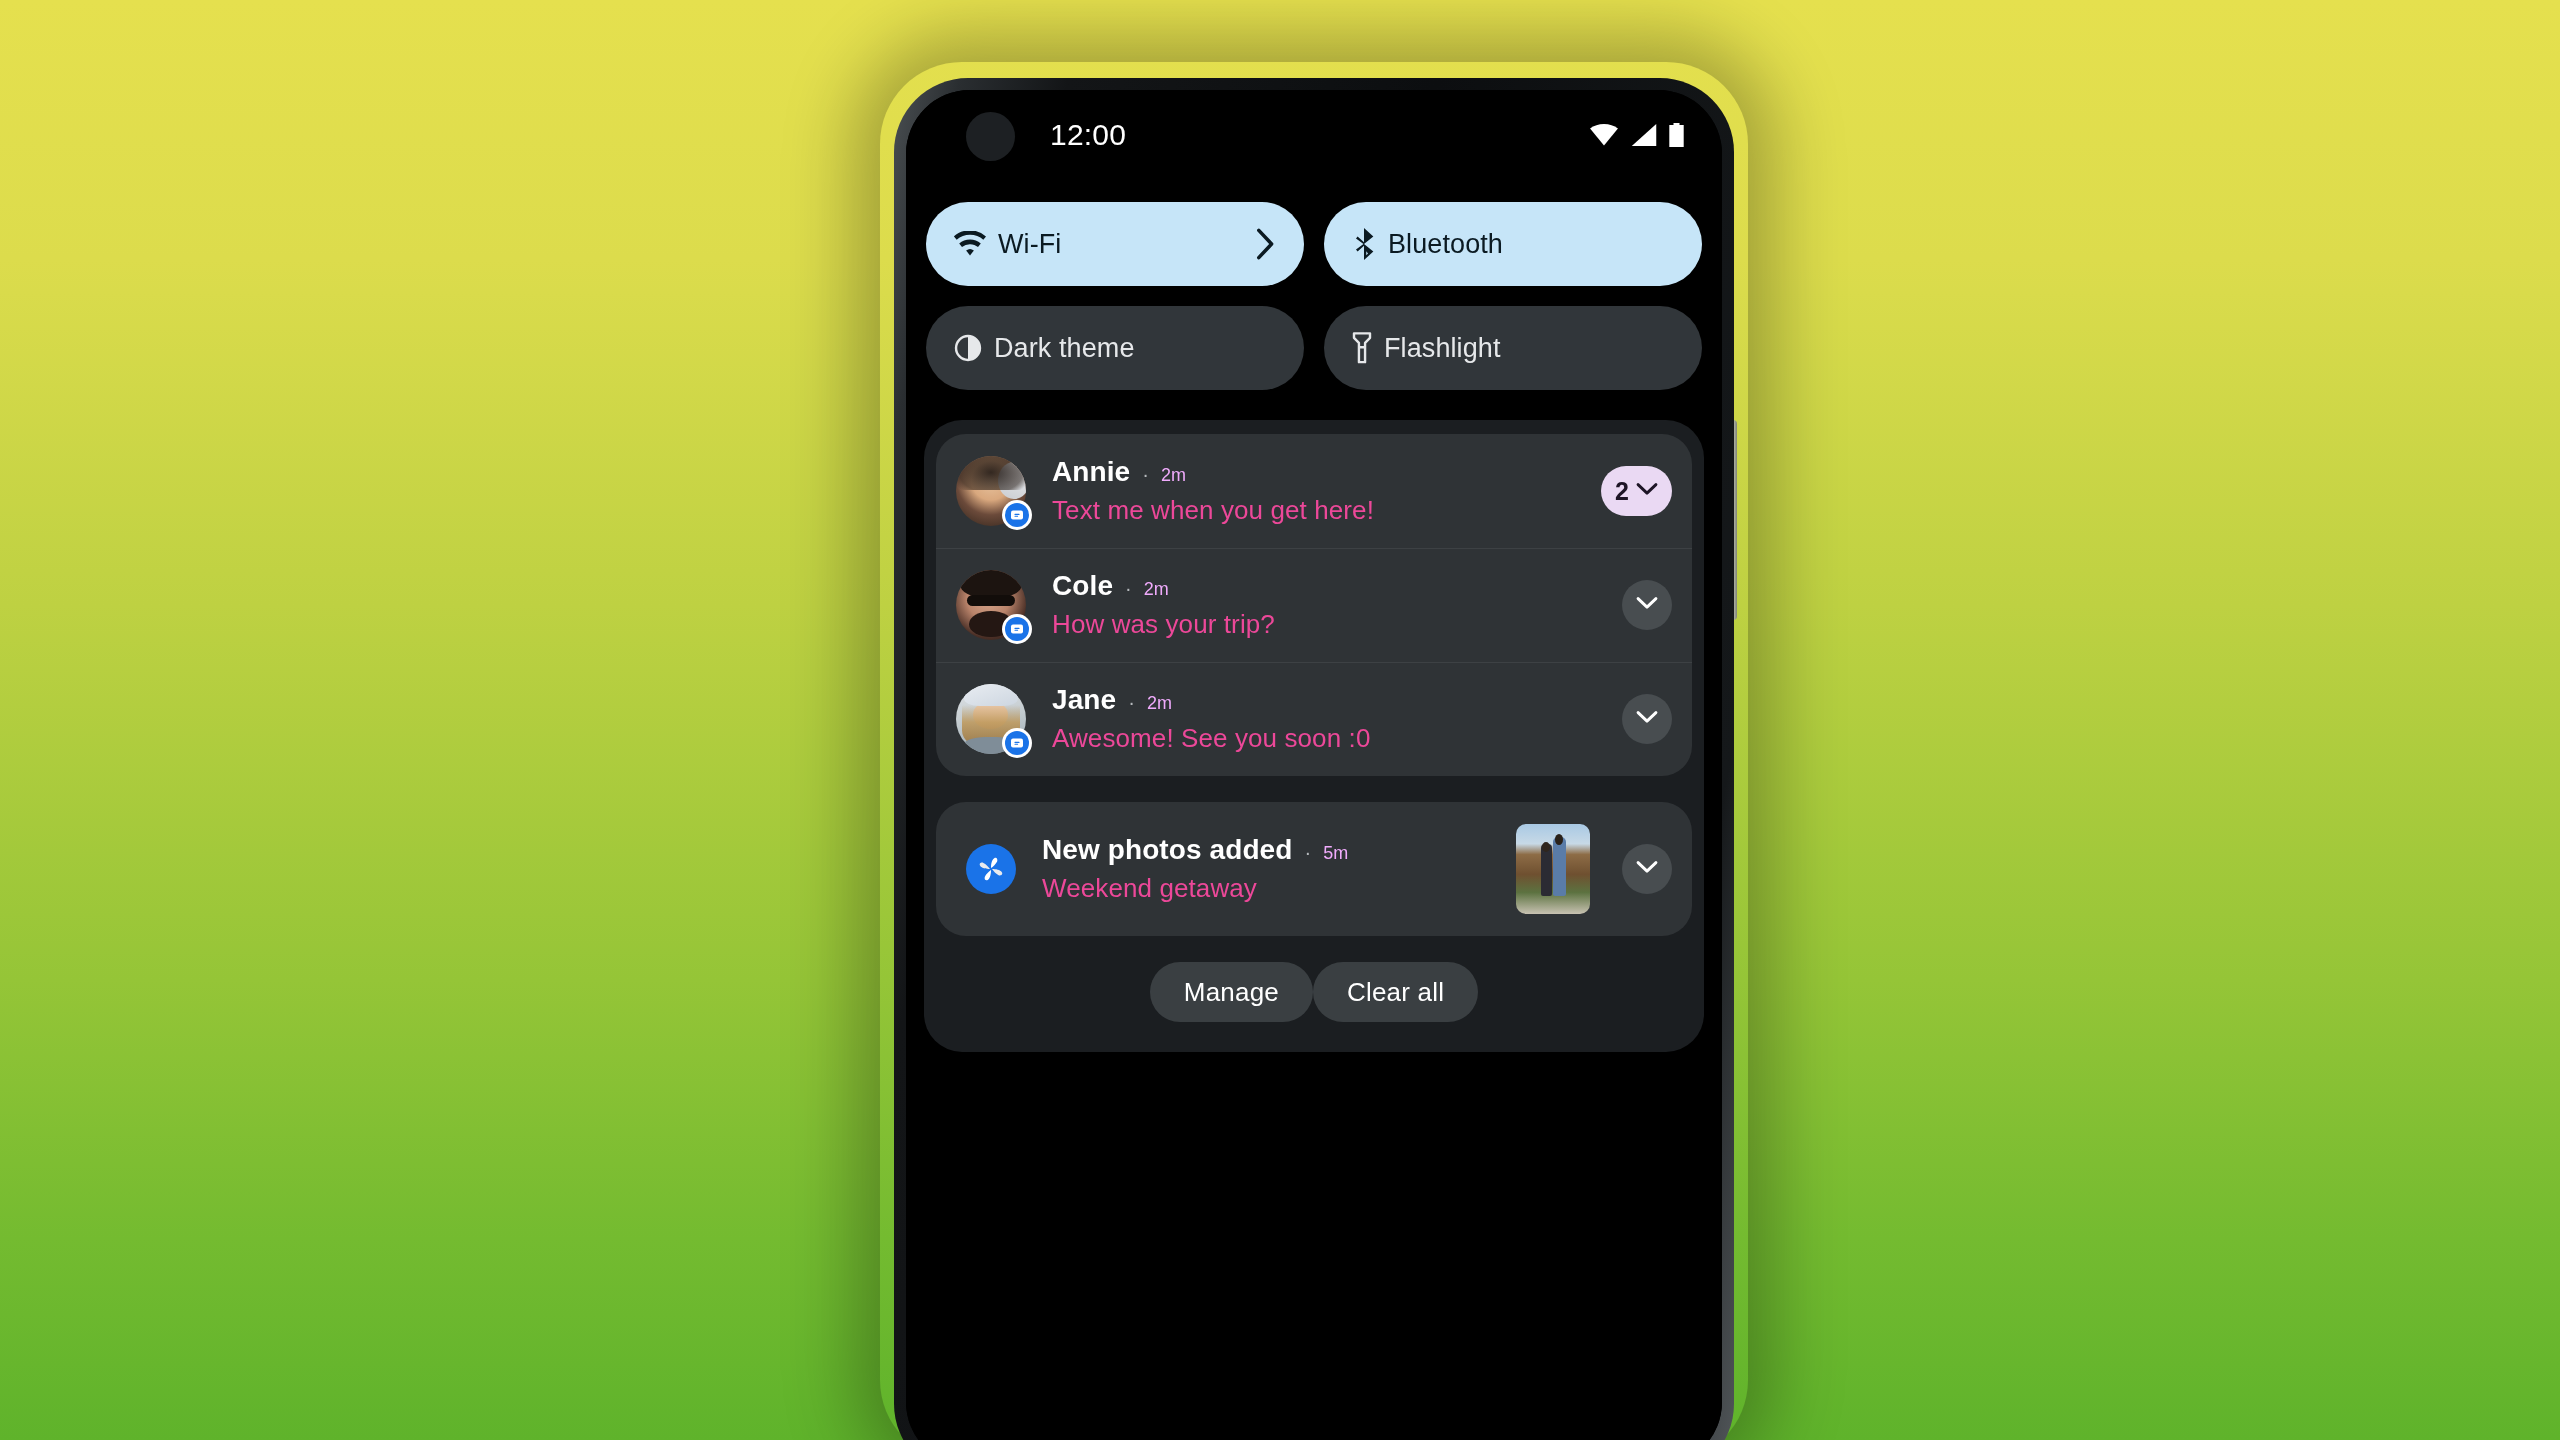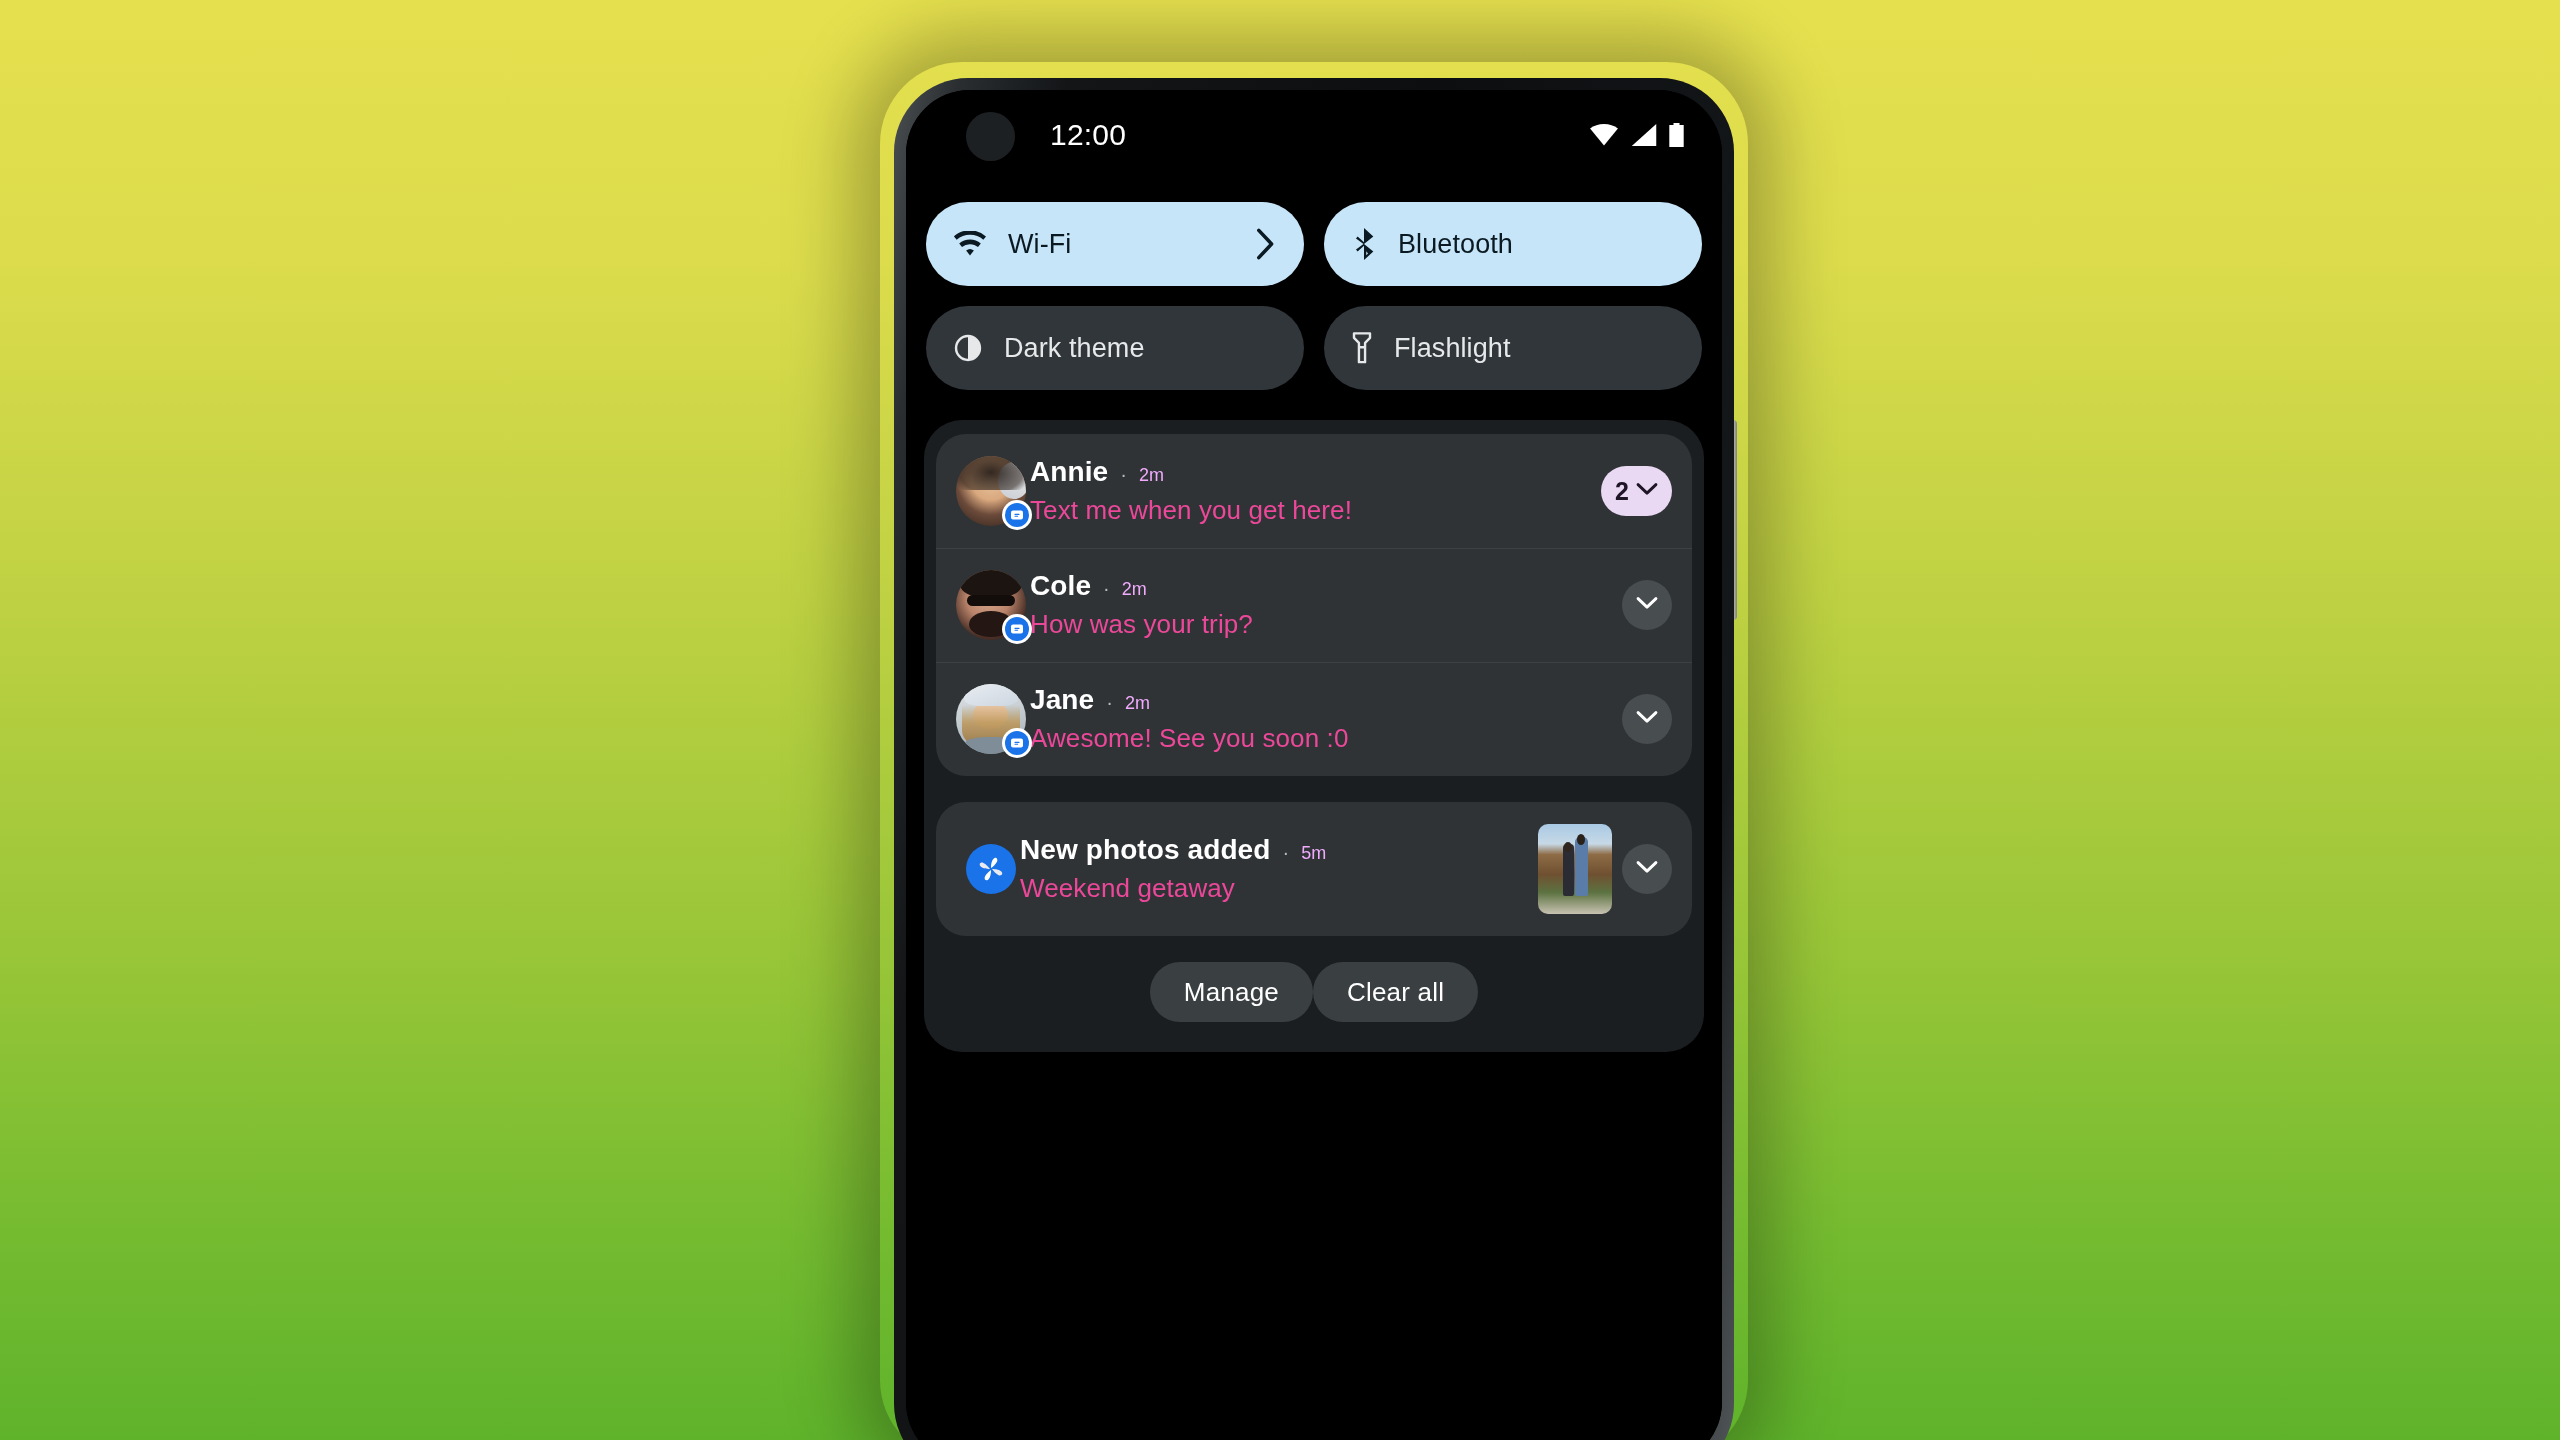--- a/index.html
+++ b/index.html
@@ -84,21 +84,21 @@
     display: grid;
     grid-template-columns: 1fr 1fr;
     gap: 20px 20px;
     padding: 22px 4px 0 4px;
   }
   .tile {
     height: 84px;
     border-radius: 42px;
     display: flex; align-items: center;
     padding: 0 28px;
-    gap: 22px;
+    gap: 12px;
   }
   .tile.active { background: #c6e5f8; color: #0b1a22; }
   .tile.inactive { background: #31363a; color: #e6e8ea; }
   .tile-label { font-size: 27px; letter-spacing: 0.1px; }
   .tile .chev-right { margin-left: auto; }
   .tile svg { display: block; flex: none; }
 
   
   .shade {
     margin: 30px 2px 0 2px;
@@ -110,21 +110,21 @@
   .group {
     background: #2f3336;
     border-radius: 30px;
     overflow: hidden;
   }
   .group + .group { margin-top: 26px; }
 
   .notif {
     display: flex; align-items: center;
     padding: 22px 20px;
-    gap: 4px;
+    gap: 26px;
     position: relative;
     min-height: 100px;
   }
   .notif + .notif::before {
     content: "";
     position: absolute; left: 0; right: 0; top: 0;
     height: 1px;
     background: rgba(255,255,255,0.07);
   }
 

